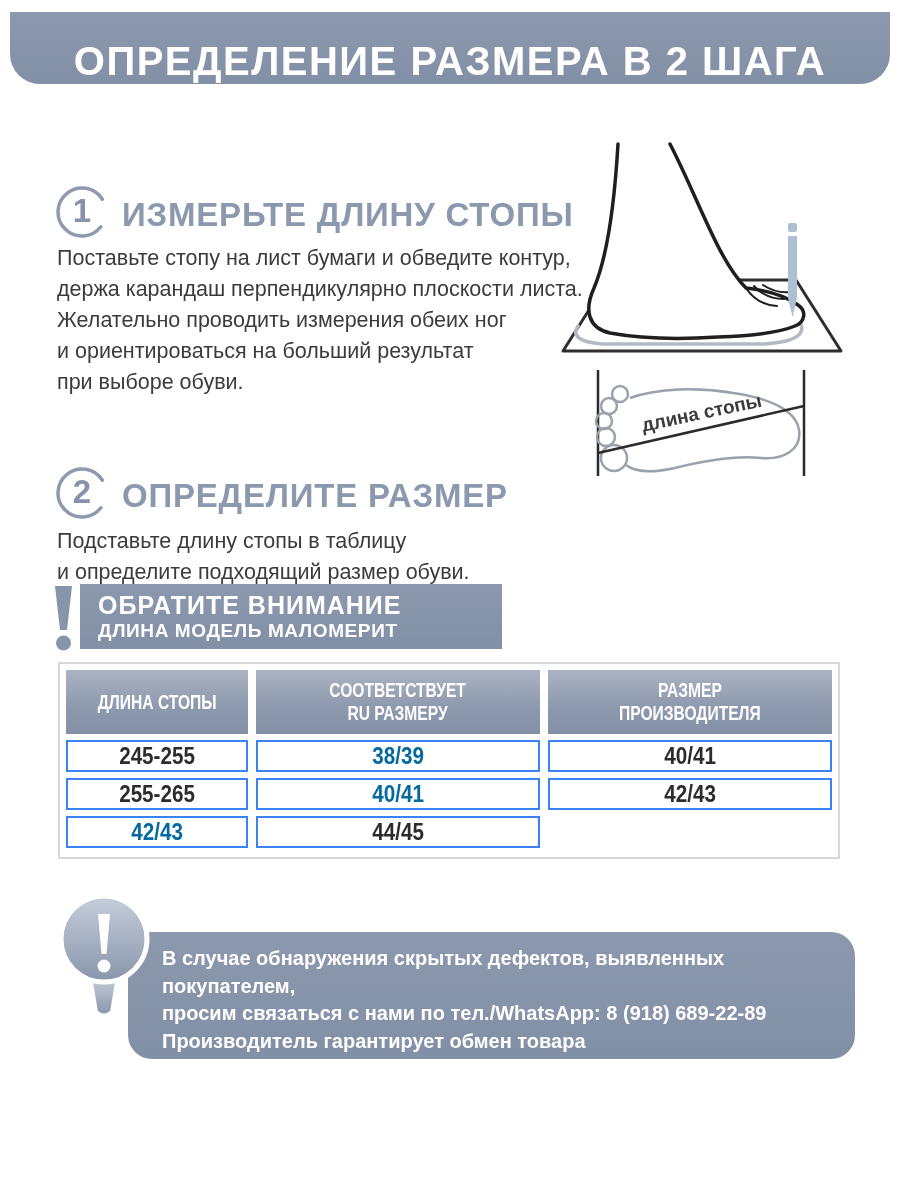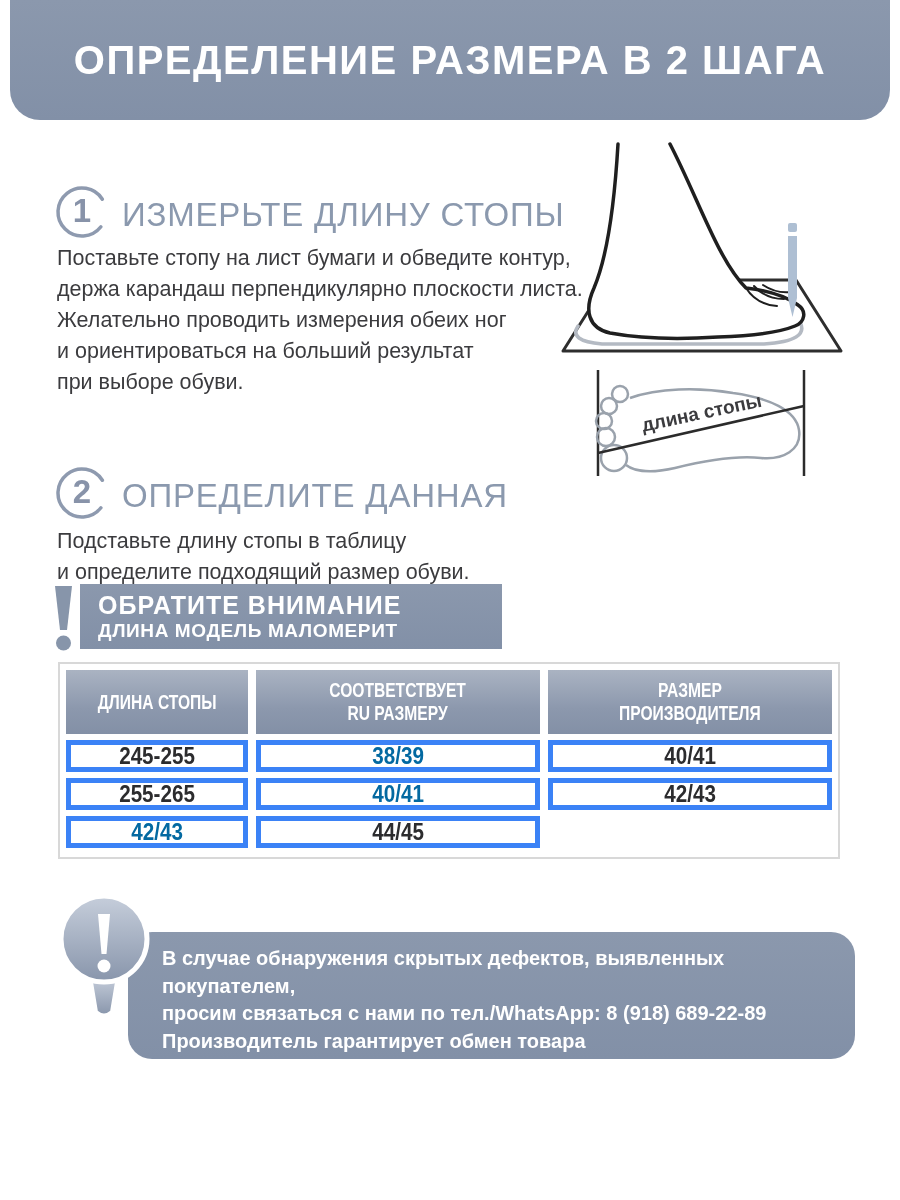--- a/index.html
+++ b/index.html
@@ -8,25 +8,25 @@
     position: relative;
     width: 900px;
     height: 1200px;
     background: #ffffff;
     font-family: "Liberation Sans", sans-serif;
     overflow: hidden;
   }
   
   .banner {
     position: absolute;
-    left: 10px; top: 0;
-    width: 880px; height: 120px;
+    left: 10px; top: 12px;
+    width: 880px; height: 72px;
     background: linear-gradient(180deg, #8b98ad 0%, #8290a7 100%);
     border-radius: 0 0 30px 30px;
-    display: flex; align-items: center; justify-content: center;
+    display: flex; align-items: flex-end; justify-content: center;
   }
   .banner-title {
     color: #ffffff;
     font-size: 40px;
     font-weight: 800;
     letter-spacing: 1.5px;
     white-space: nowrap;
   }
   
   .step-badge { position: absolute; width: 56px; height: 56px; }
@@ -35,21 +35,21 @@
     position: absolute; left: 0; top: 0; width: 56px; height: 56px;
     display: flex; align-items: center; justify-content: center;
     font-size: 33px; font-weight: 700; color: #8893a9; padding-bottom: 3px;
   }
   .badge-1 { left: 54px; top: 184px; }
   .badge-2 { left: 54px; top: 465px; }
   .step-title {
     position: absolute;
     color: #8b99ae;
     font-size: 33px;
-    font-weight: 400;
+    font-weight: 700;
     letter-spacing: 0.8px;
     white-space: nowrap;
   }
   .title-1 { left: 122px; top: 196px; }
   .title-2 { left: 122px; top: 477px; }
   .step-text {
     position: absolute;
     color: #3b3b3e;
     font-size: 21.5px;
     line-height: 31px;
@@ -90,21 +90,21 @@
     background: linear-gradient(180deg, #aab3c2 0%, #8c98ad 60%, #8390a6 100%);
     color: #ffffff;
     display: flex; align-items: center; justify-content: center;
     text-align: center;
     font-size: 20px; font-weight: 700;
     line-height: 23px;
     white-space: pre-line;
   }
   .td {
     background: #ffffff;
-    border: 5px solid #3b82f6;
+    border: 2px solid #3b82f6;
     display: flex; align-items: center; justify-content: center;
     font-size: 24px; font-weight: 700;
     color: #2c2c2e;
   }
   .td.muted { color: #0369a1; }
   .cond { display: inline-block; transform: scaleX(0.78); }
   .cond-num { display: inline-block; transform: scaleX(0.86); }
   
   .footer-box {
     position: absolute;
@@ -178,21 +178,21 @@
     <line x1="15" y1="91" x2="221" y2="44" stroke="#2b2b2b" stroke-width="2.5"></line>
     <text x="120" y="57" transform="rotate(-12 120 57)" text-anchor="middle" font-size="19" font-weight="700" fill="#3b3b3e">длина стопы</text>
   </svg>
 
   <div class="step-badge badge-2">
     <svg width="56" height="56" viewBox="0 0 56 56">
       <path d="M48.35 15.28 A24 24 0 1 0 46.91 42.78" fill="none" stroke="#8e9aaf" stroke-width="3.5" stroke-linecap="round"></path>
     </svg>
     <div class="num">2</div>
   </div>
-  <div class="step-title title-2">ОПРЕДЕЛИТЕ ДАННАЯ</div>
+  <div class="step-title title-2">ОПРЕДЕЛИТЕ РАЗМЕР</div>
   <div class="step-text text-2">Подставьте длину стопы в таблицу
 и определите подходящий размер обуви.</div>
 
   <svg class="excl-icon" width="24" height="66" viewBox="0 0 24 66">
     <path d="M3 0 L20 0 L15 44 L8 44 Z" fill="#8795aa"></path>
     <circle cx="11.5" cy="57" r="7.5" fill="#8795aa"></circle>
   </svg>
   <div class="notice-box">
     <div class="notice-line1">ОБРАТИТЕ ВНИМАНИЕ</div>
     <div class="notice-line2">ДЛИНА МОДЕЛЬ МАЛОМЕРИТ</div>

